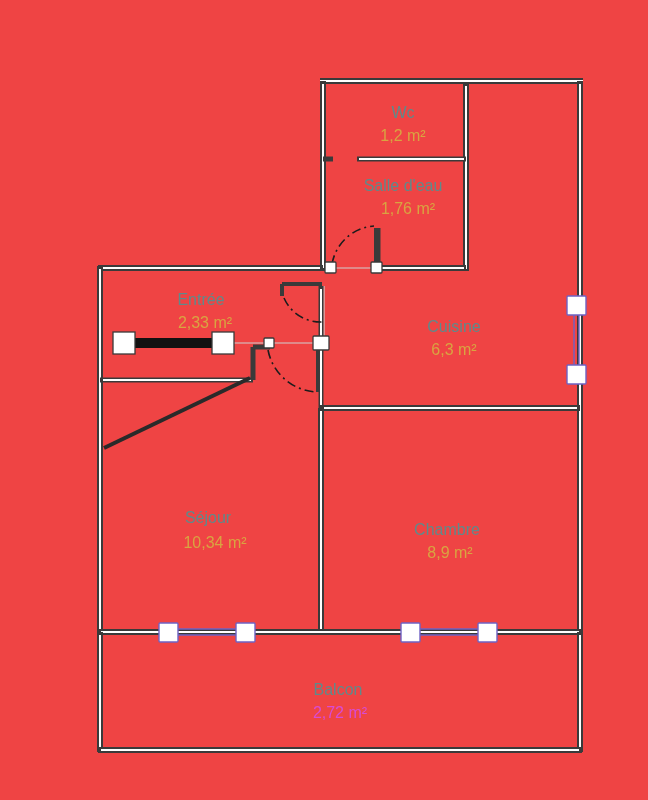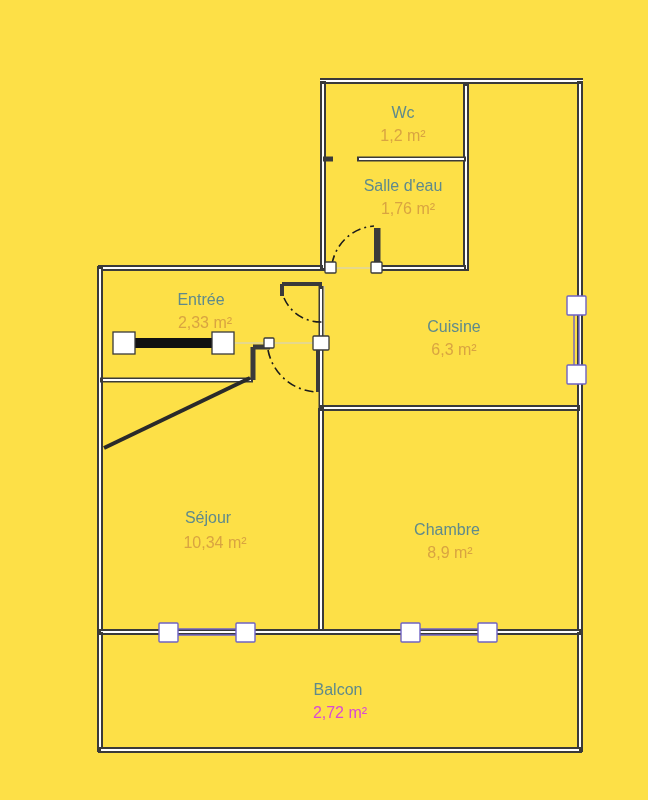--- a/index.html
+++ b/index.html
@@ -10,21 +10,21 @@
   body {
     width: 648px;
     height: 800px;
     font-family: "Liberation Sans", sans-serif;
     overflow: hidden;
   }
   #floorplan-root {
     position: relative;
     width: 648px;
     height: 800px;
-    background: #fde047;
+    background: #ef4444;
   }
   #plan-svg {
     display: block;
     width: 648px;
     height: 800px;
   }
   .room-label-name {
     font-family: "Liberation Sans", sans-serif;
     font-size: 16px;
     fill: #5f8a8b;

